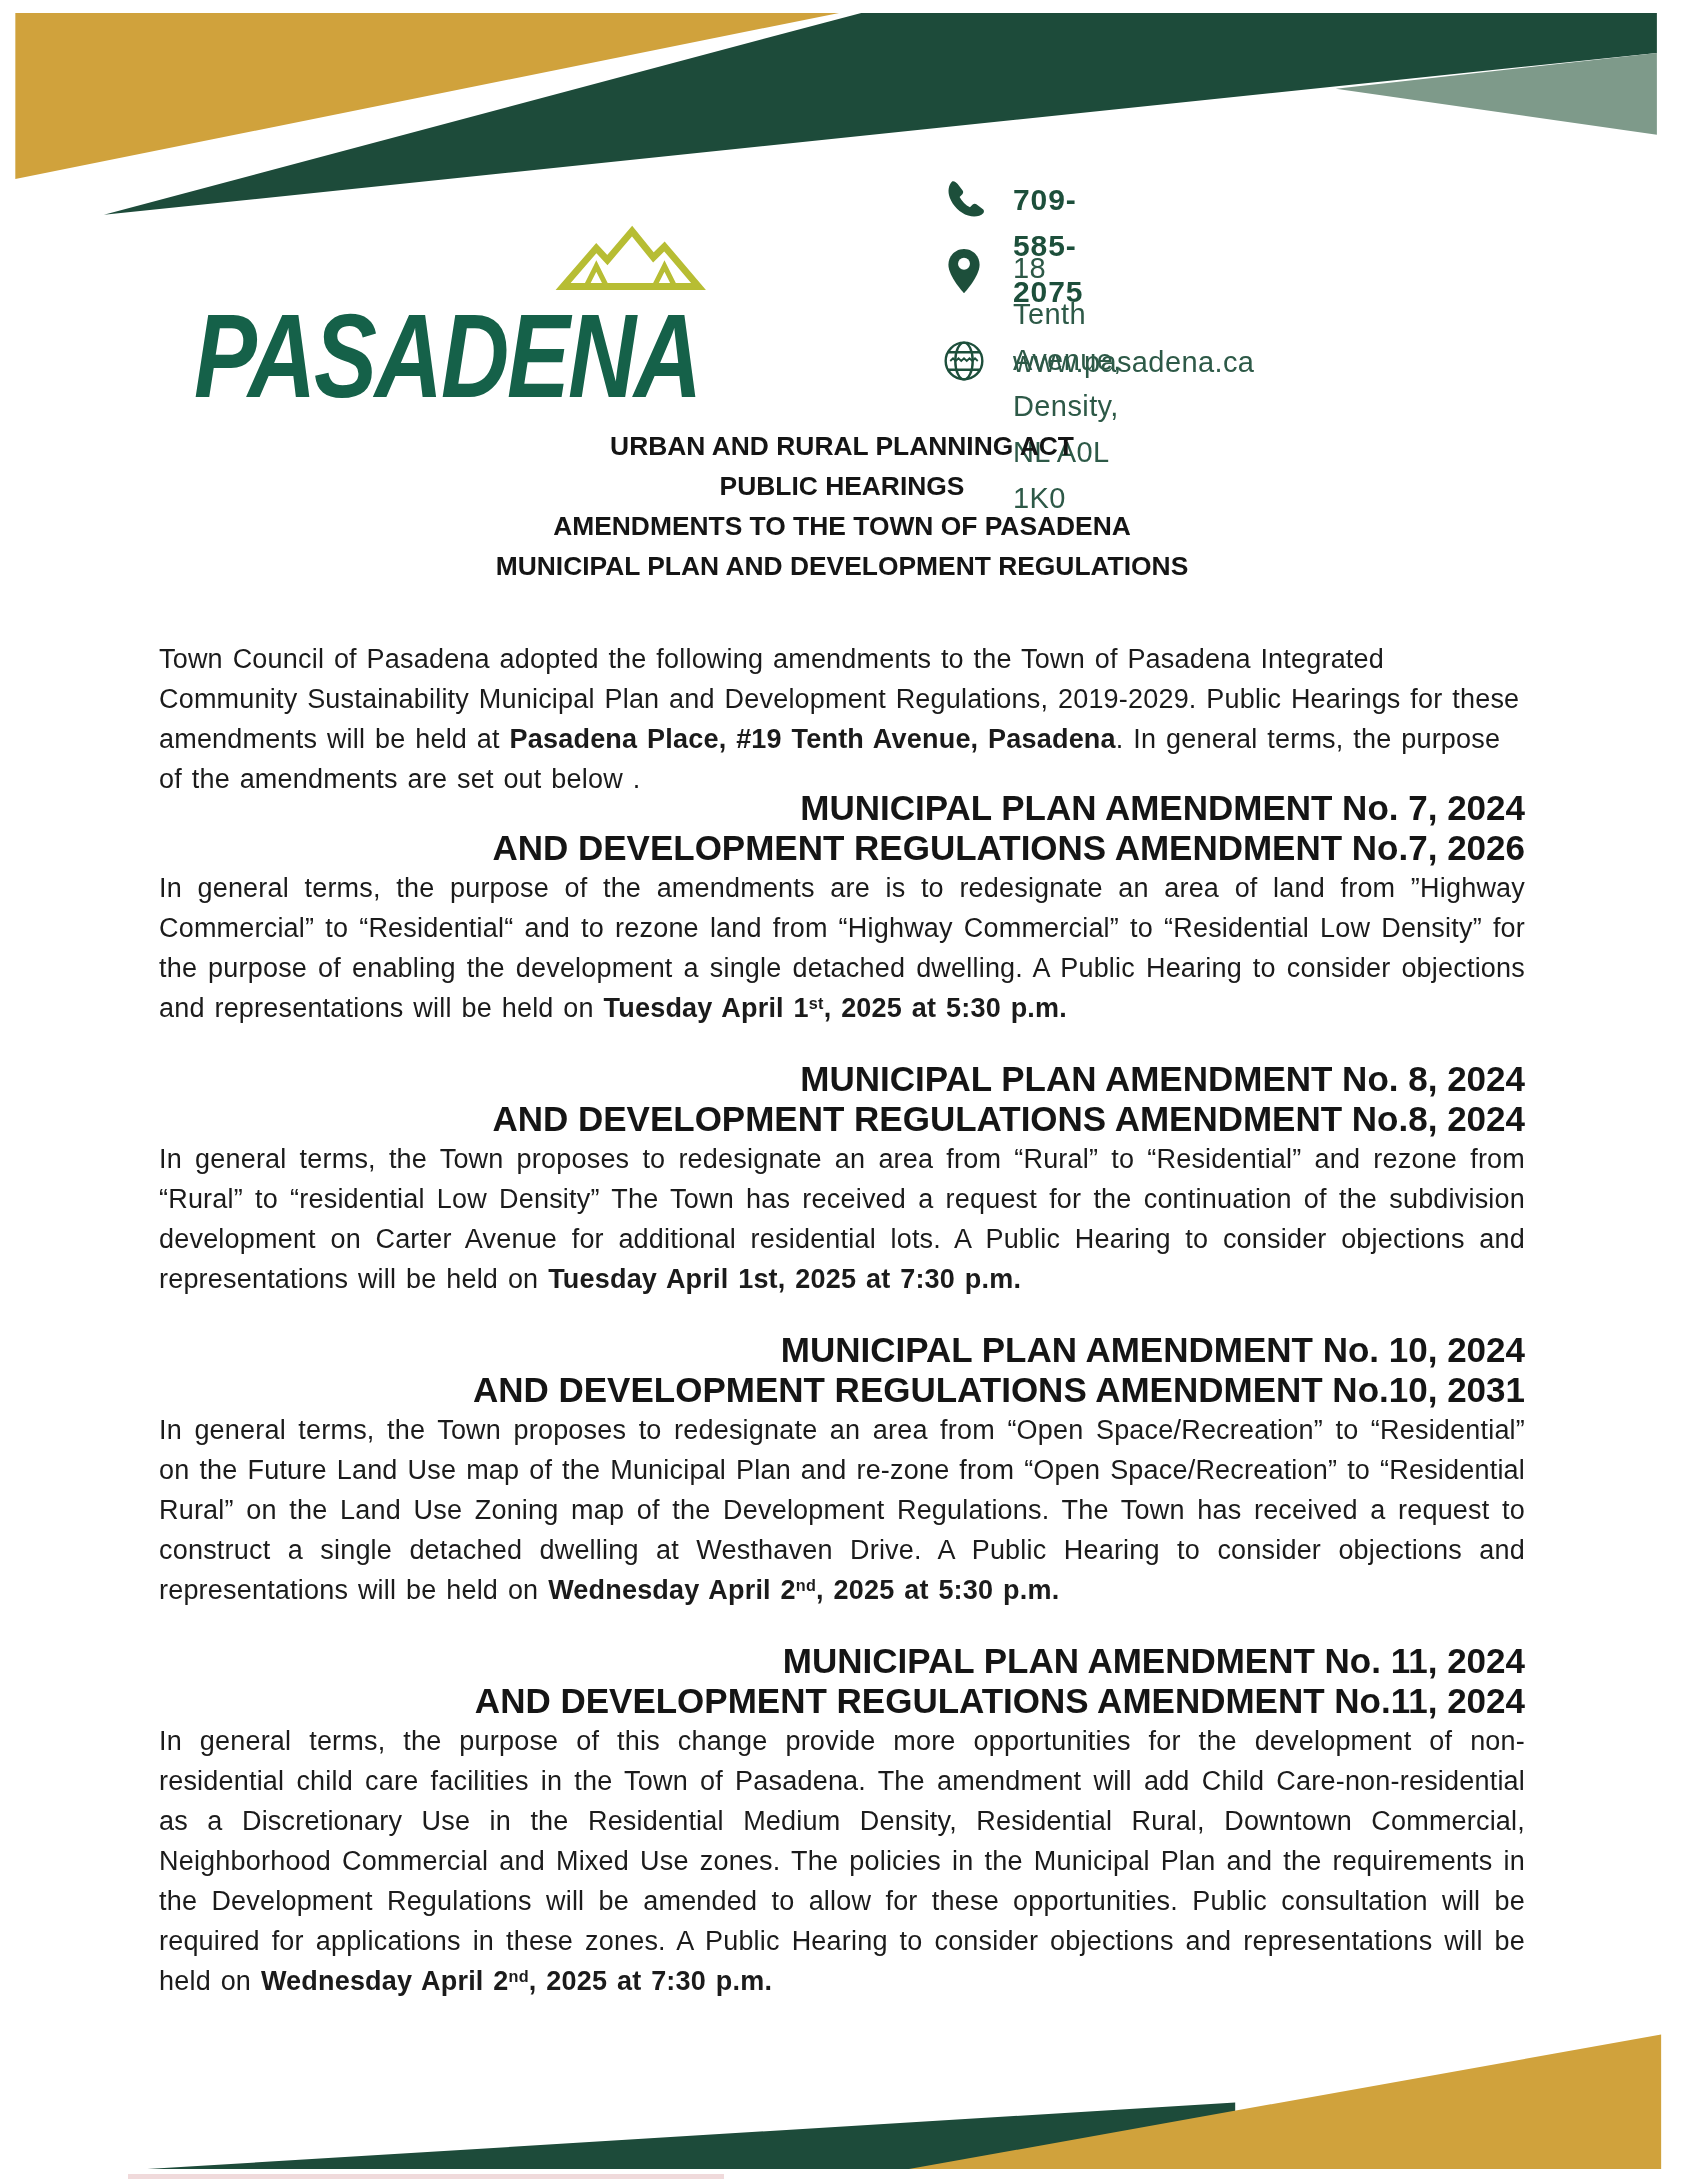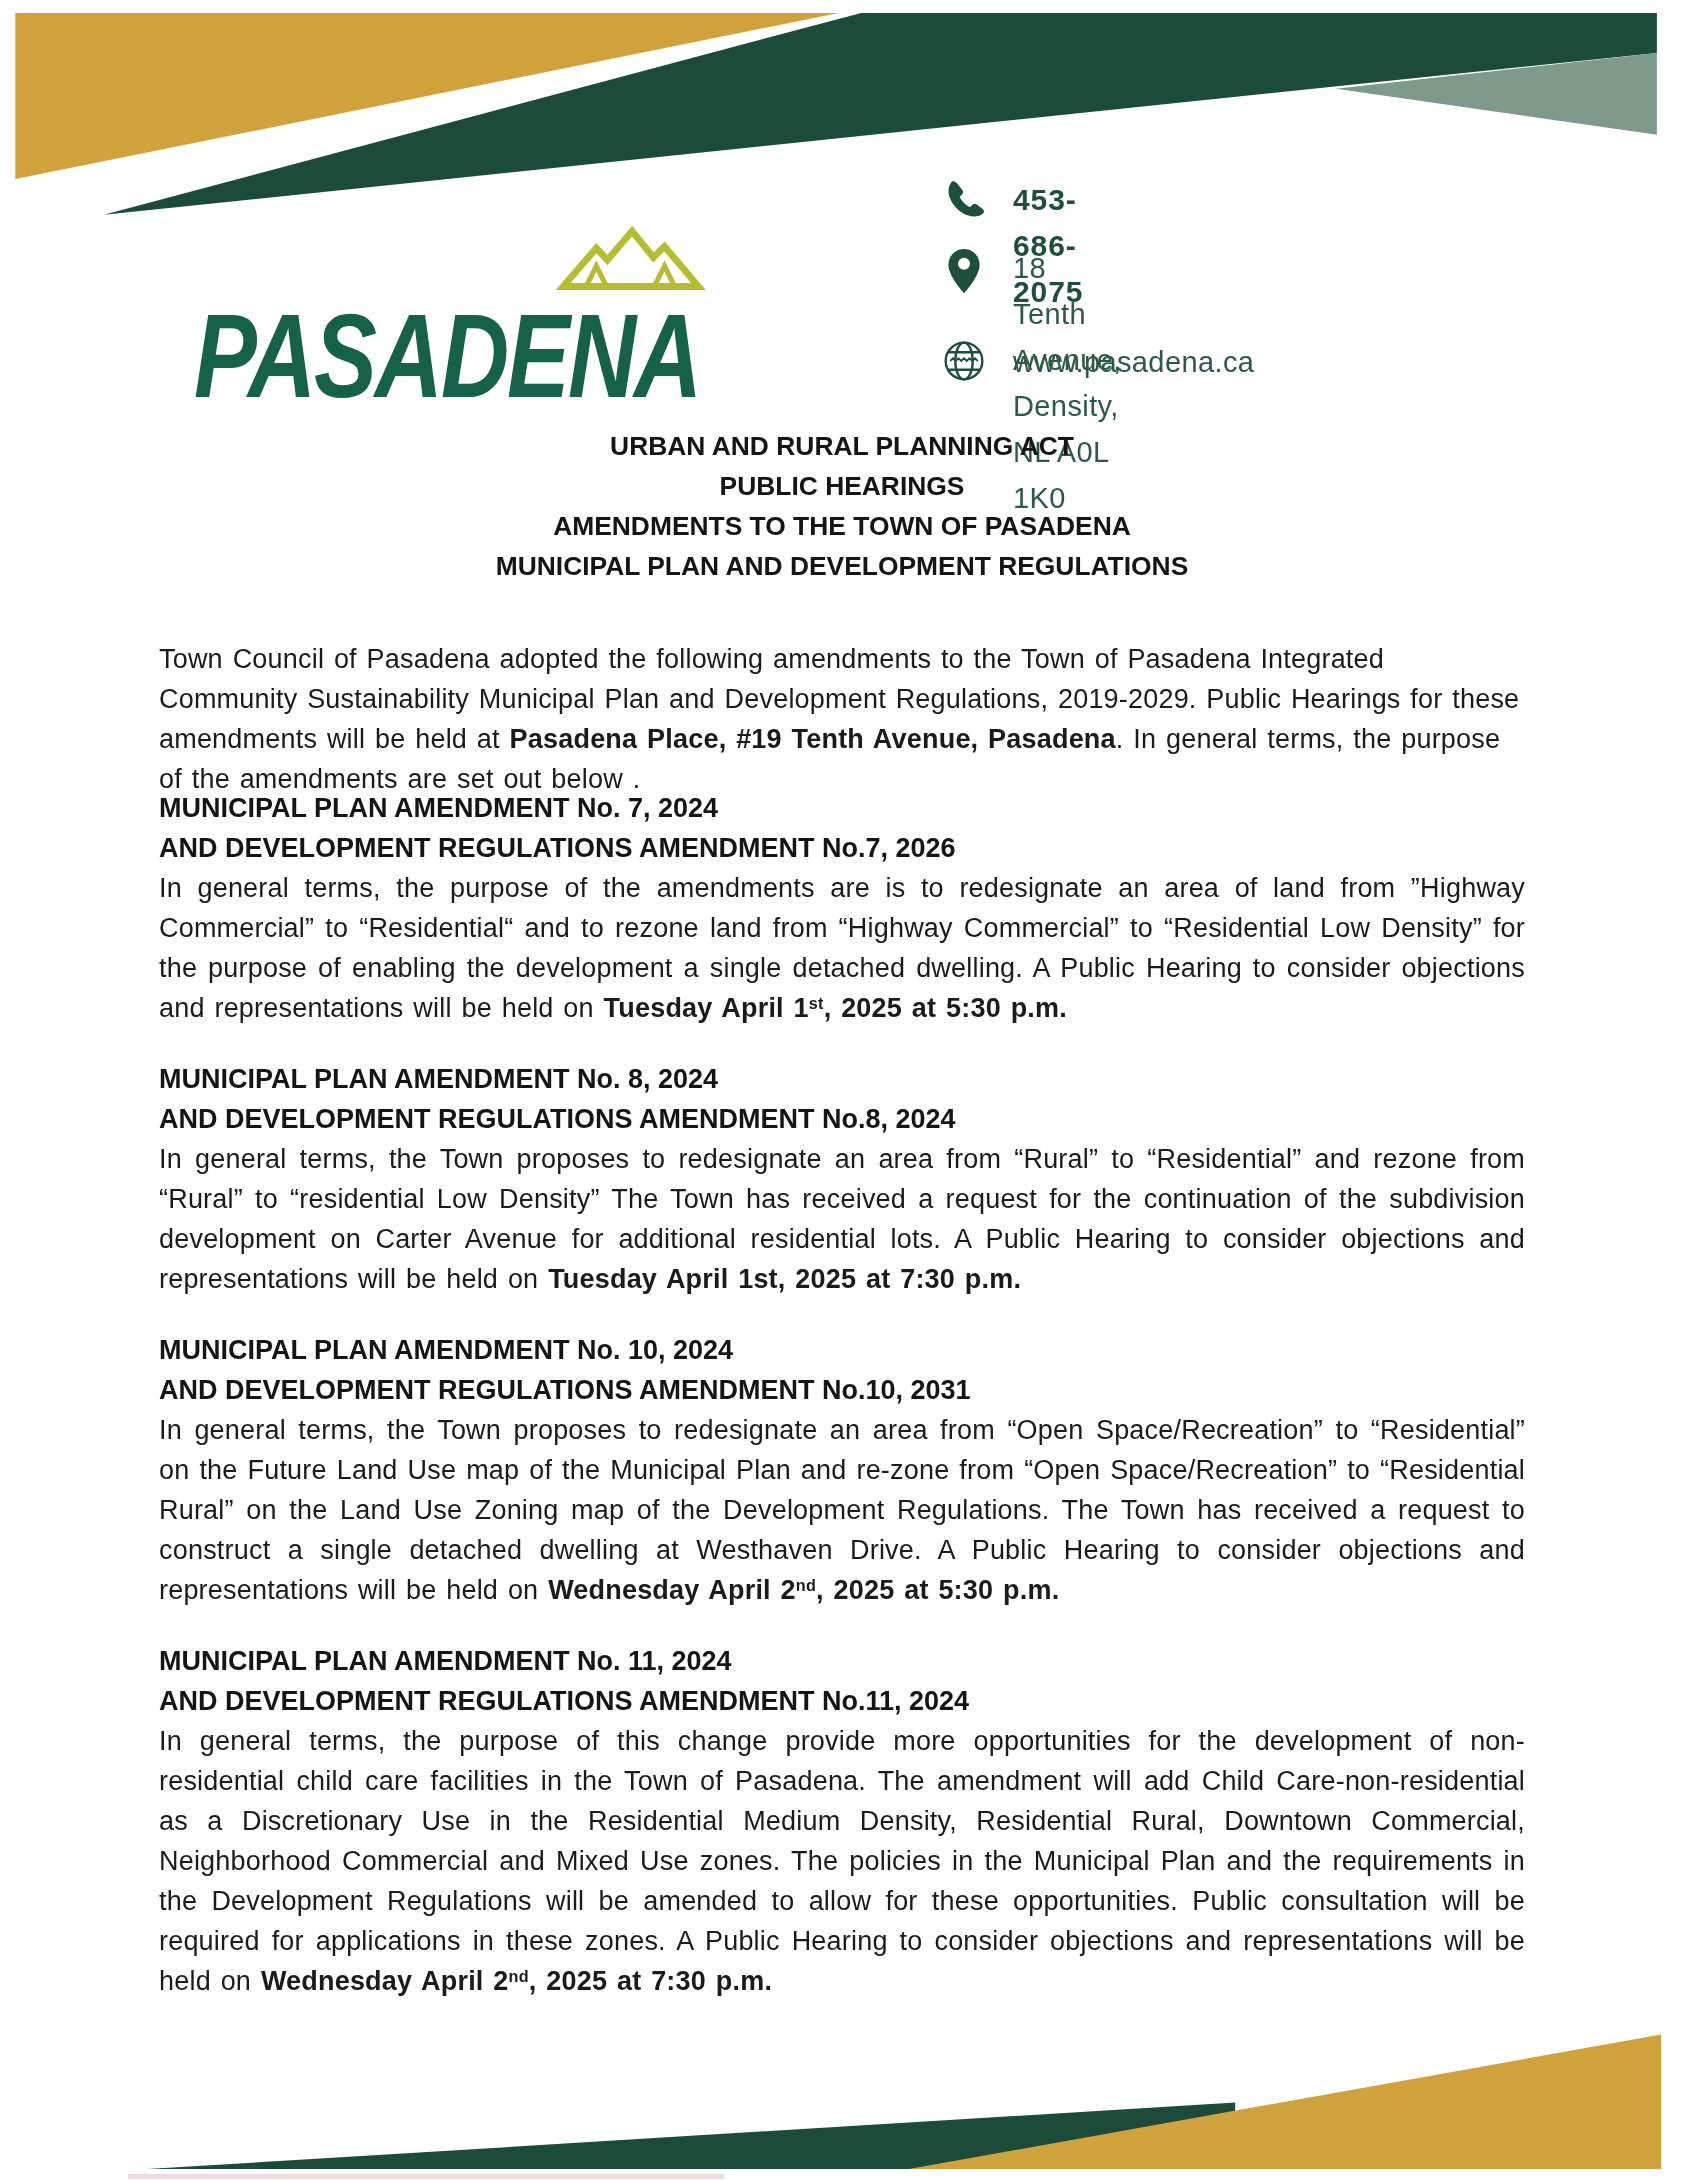--- a/index.html
+++ b/index.html
@@ -38,21 +38,21 @@
     text-align:center;font-weight:bold;font-size:26.4px;line-height:40px;
     color:#151515;
   }
   .intro{
     position:absolute;left:159px;top:612px;width:1366px;z-index:2;
     font-size:27px;line-height:40px;word-spacing:2.1px;letter-spacing:0.2px;
   }
   .sections{position:absolute;left:159px;top:788px;width:1366px;z-index:2;}
   .section{margin-bottom:31px;}
   .section-heading{
-    text-align:left;font-weight:bold;font-size:27px;line-height:40px;color:#151515;
+    text-align:right;font-weight:bold;font-size:35px;line-height:40px;color:#151515;
   }
   .section-body{
     margin:0;text-align:justify;
     font-size:27px;line-height:40px;word-spacing:2.1px;letter-spacing:0.2px;
   }
   .b{font-weight:bold;}
   sup{font-size:60%;line-height:0;position:relative;top:-0.5em;vertical-align:baseline;}
 
   .bottom-artifact{
     position:absolute;left:128px;bottom:1.7px;width:596px;height:5.1px;
@@ -75,21 +75,21 @@
     <path d="M663,336 L702,291 L715,305 L744,271 L769,302 L782,289 L822,336 Z" fill="none" stroke="#b7bd33" stroke-width="8" stroke-linejoin="miter"></path>
     <path d="M702,312 L690,336 L714,336 Z" fill="none" stroke="#b7bd33" stroke-width="6"></path>
     <path d="M782,312 L770,336 L794,336 Z" fill="none" stroke="#b7bd33" stroke-width="6"></path>
   </svg>
 
   <div class="contact">
     <div class="contact-row" style="top:0;">
       <svg class="contact-icon" width="44" height="44" viewBox="0 0 48 48">
         <path d="M11 5 C7 9 6 16 8.5 22.5 C12 31.5 19.5 39 28.5 42 C35 44.3 41.5 43 45 39.5 C46.2 38.3 46 36.2 44.7 35.2 L37.5 29.8 C36.3 28.9 34.6 29 33.5 30.1 L30.5 33.1 C26 30.8 21.5 26.3 19.2 21.8 L22.2 18.8 C23.3 17.7 23.4 16 22.5 14.8 L17.1 7.6 C16.1 6.3 12.5 3.5 11 5 Z" fill="#1d4f3b"></path>
       </svg>
-      <div class="contact-text phone-number">453-686-2075</div>
+      <div class="contact-text phone-number">709-585-2075</div>
     </div>
     <div class="contact-row" style="top:68px;">
       <svg class="contact-icon" width="44" height="65" viewBox="0 0 48 70">
         <path d="M24 4 C14.5 4 7 11.5 7 21 C7 34 24 52 24 52 C24 52 41 34 41 21 C41 11.5 33.5 4 24 4 Z" fill="#1d4f3b"></path>
         <circle cx="24" cy="20" r="6.5" fill="#ffffff"></circle>
       </svg>
       <div class="contact-text">
         <div>18 Tenth Avenue,</div>
         <div>Density, NL A0L 1K0</div>
       </div>

